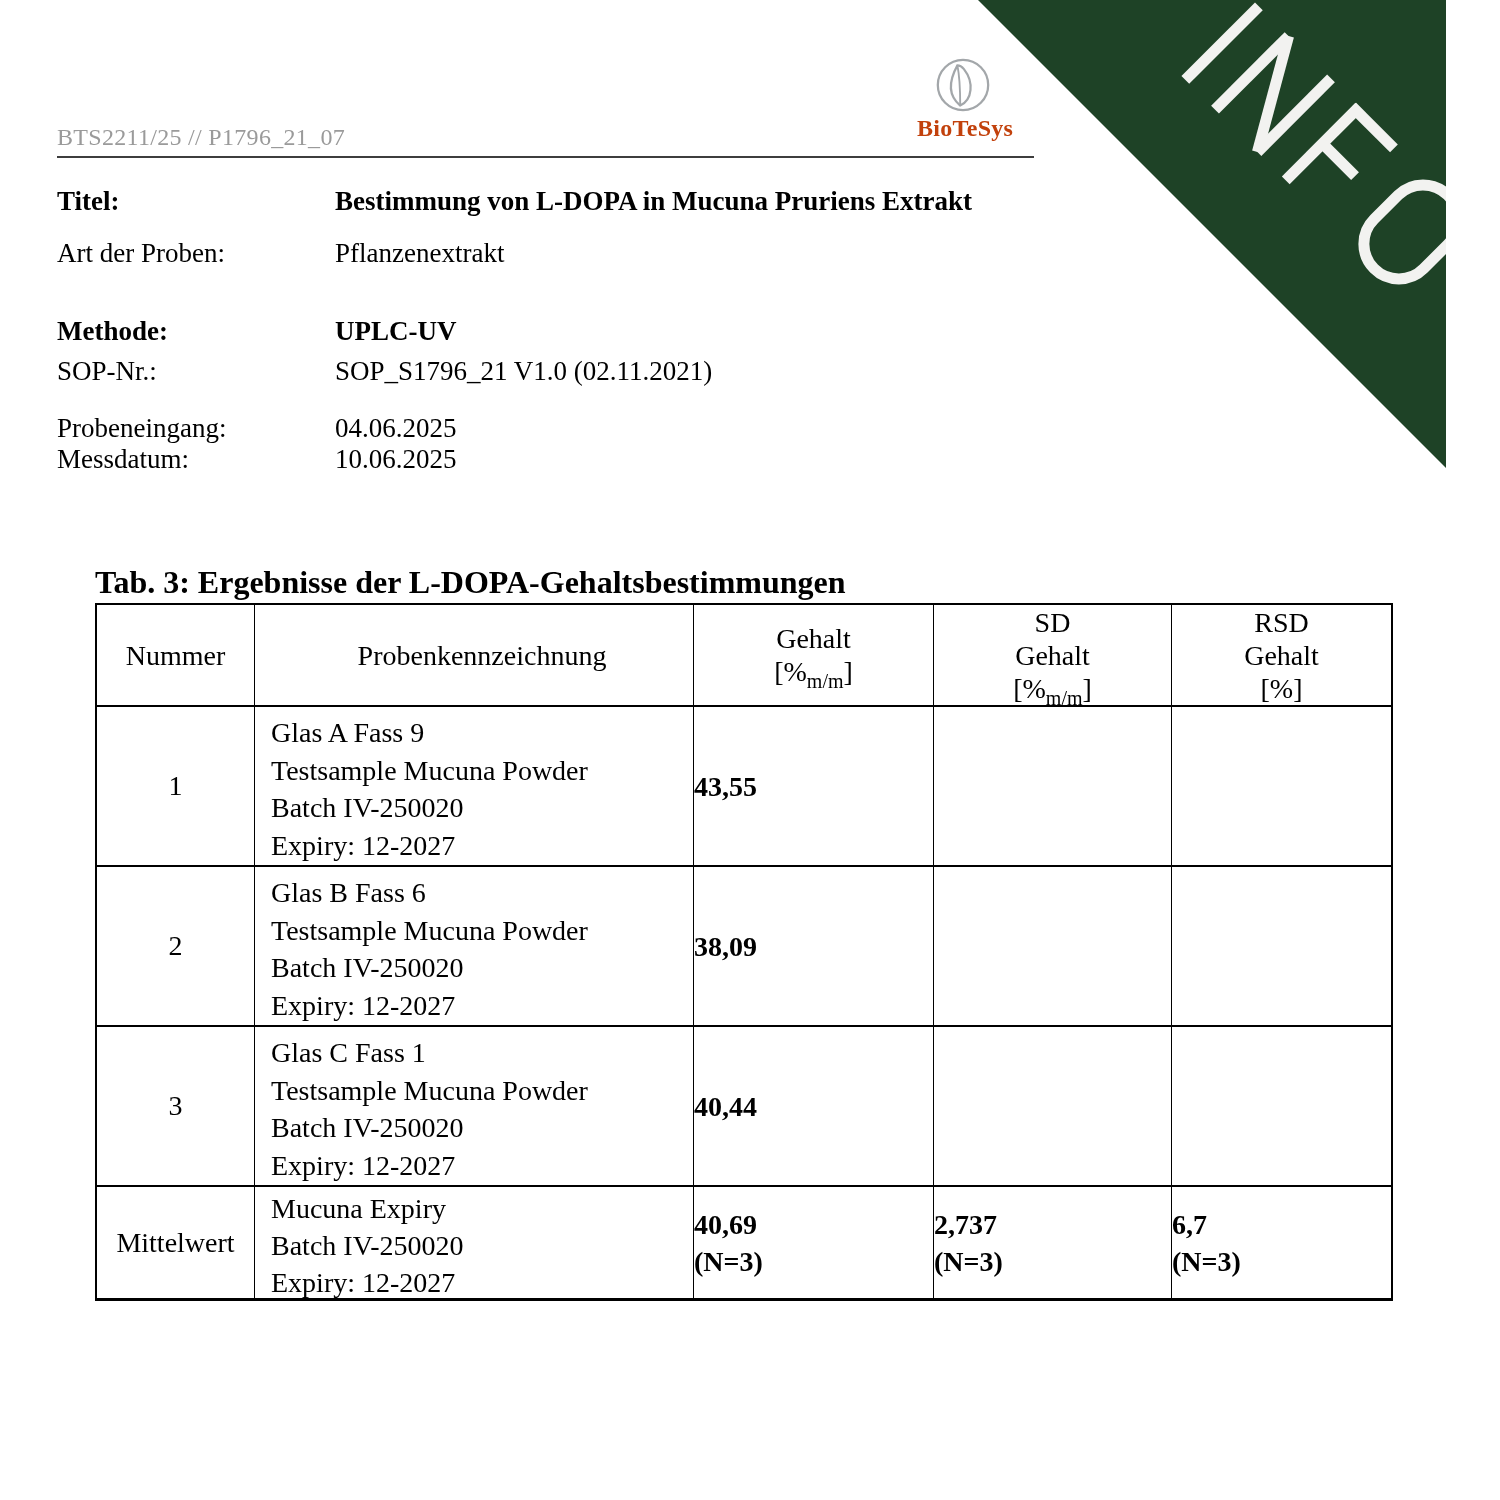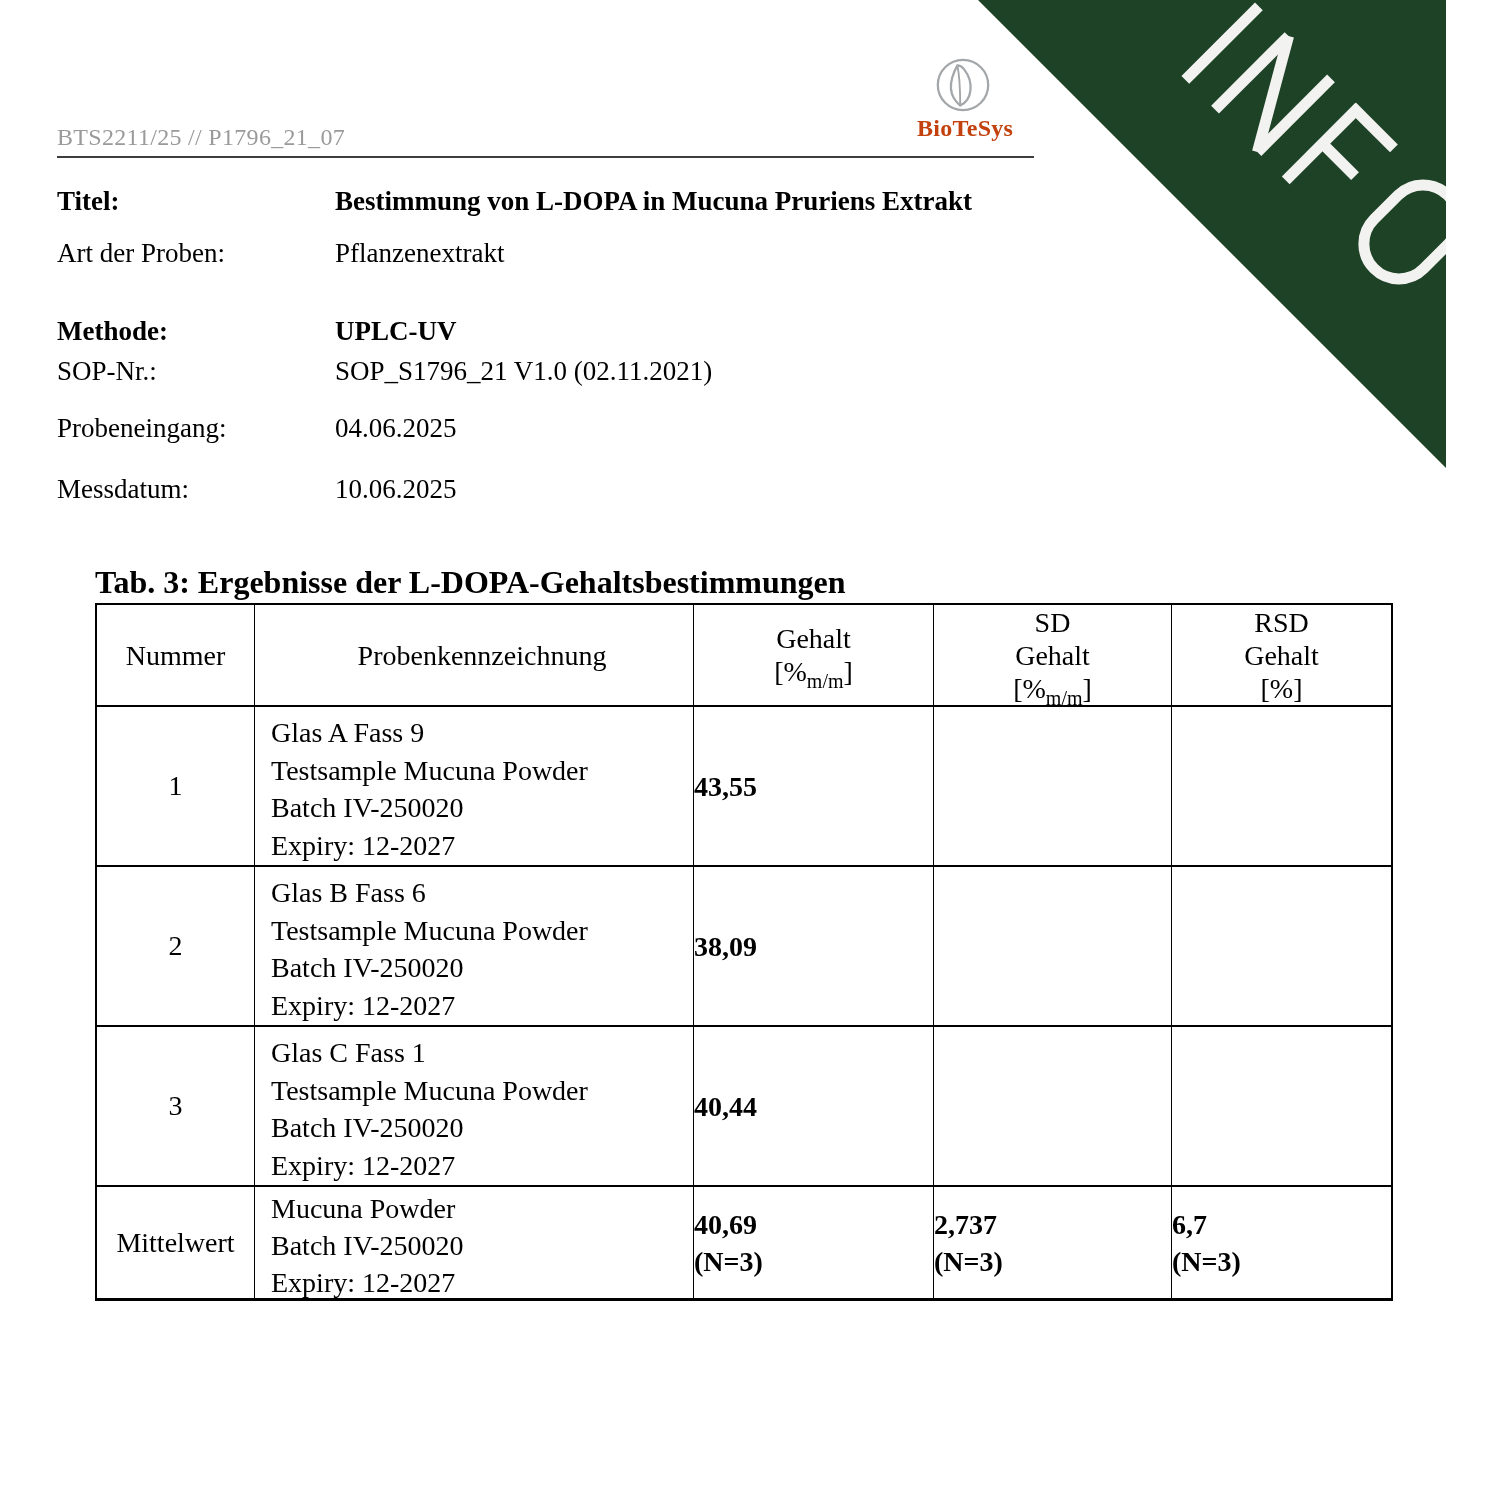--- a/index.html
+++ b/index.html
@@ -18,21 +18,21 @@
   
   .banner{position:absolute;left:978px;top:0;width:522px;height:522px;background:#1e4226;
           -webkit-clip-path:polygon(0 0,100% 0,100% 100%);clip-path:polygon(0 0,100% 0,100% 100%);}
   .info-word{position:absolute;left:1161px;top:92px;width:340px;height:120px;
              transform:rotate(45deg);transform-origin:50% 50%;}
 
   
   .field{position:absolute;left:57px;display:flex;font-size:27px;line-height:30px;white-space:nowrap;}
   .field .lab{width:278px;flex:none;}
   .field.bold{font-weight:bold;}
-  .f0{top:186px}.f1{top:238px}.f2{top:316px}.f3{top:356px}.f4{top:413px}.f5{top:474px}
+  .f0{top:186px}.f1{top:238px}.f2{top:316px}.f3{top:356px}.f4{top:413px}.f5{top:444px}
 
   
   .tabtitle{position:absolute;left:95px;top:564px;font-size:32px;font-weight:bold;white-space:nowrap;}
   .tbl{position:absolute;left:95px;top:603px;display:grid;
        grid-template-columns:158px 439px 240px 238px 219px;
        grid-template-rows:102px 160px 160px 160px 111px;
        border:2px solid #000;border-bottom-width:3px;font-size:28px;background:#fff;}
   .c{border-right:1.5px solid #000;border-bottom:2px solid #000;box-sizing:border-box;min-width:0;}
   .c.lastcol{border-right:none;}
   .c.lastrow{border-bottom:none;}
@@ -173,21 +173,21 @@
       </div>
     <div class="c val">
         <div></div>
       </div>
     <div class="c val lastcol">
         <div></div>
       </div>
 
     <div class="c numcell lastrow">Mittelwert</div>
     <div class="c probe tight lastrow">
-      <div>Mucuna Powder</div>
+      <div>Mucuna Expiry</div>
       <div>Batch IV-250020</div>
       <div>Expiry: 12-2027</div>
     </div>
     <div class="c val lastrow">
       <div>40,69</div>
         <div>(N=3)</div>
     </div>
     <div class="c val lastrow">
       <div>2,737</div>
         <div>(N=3)</div>

